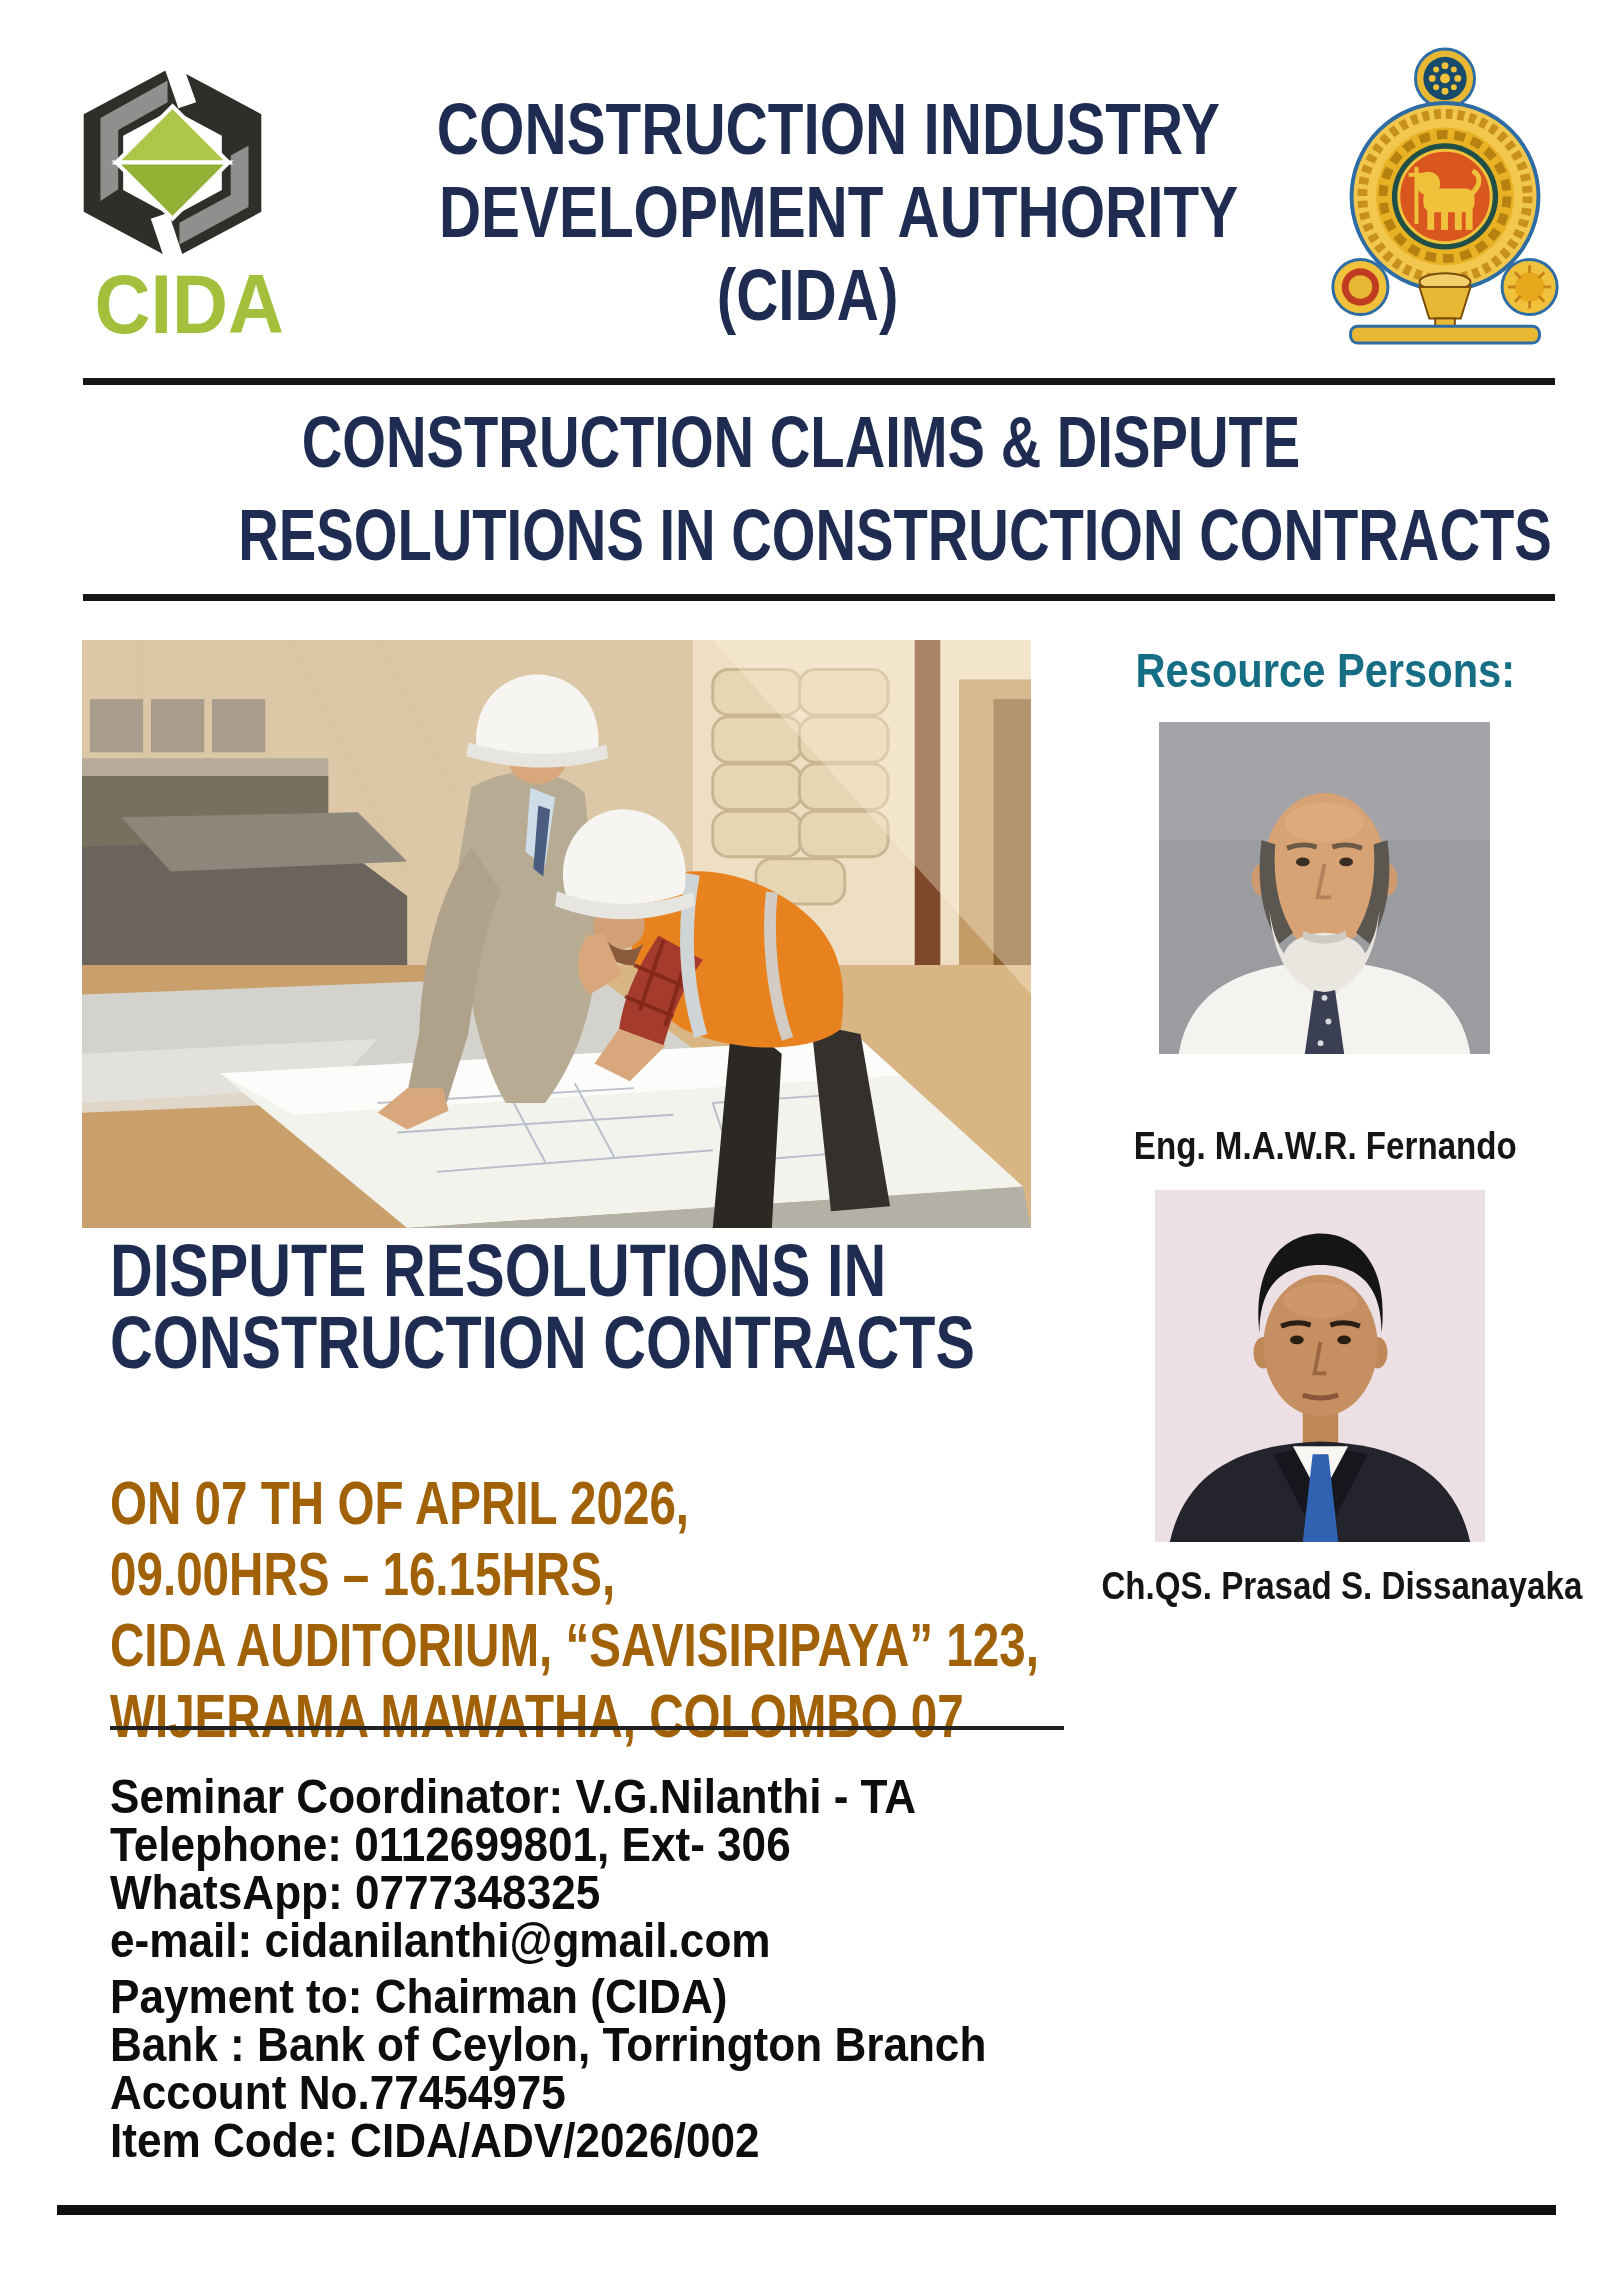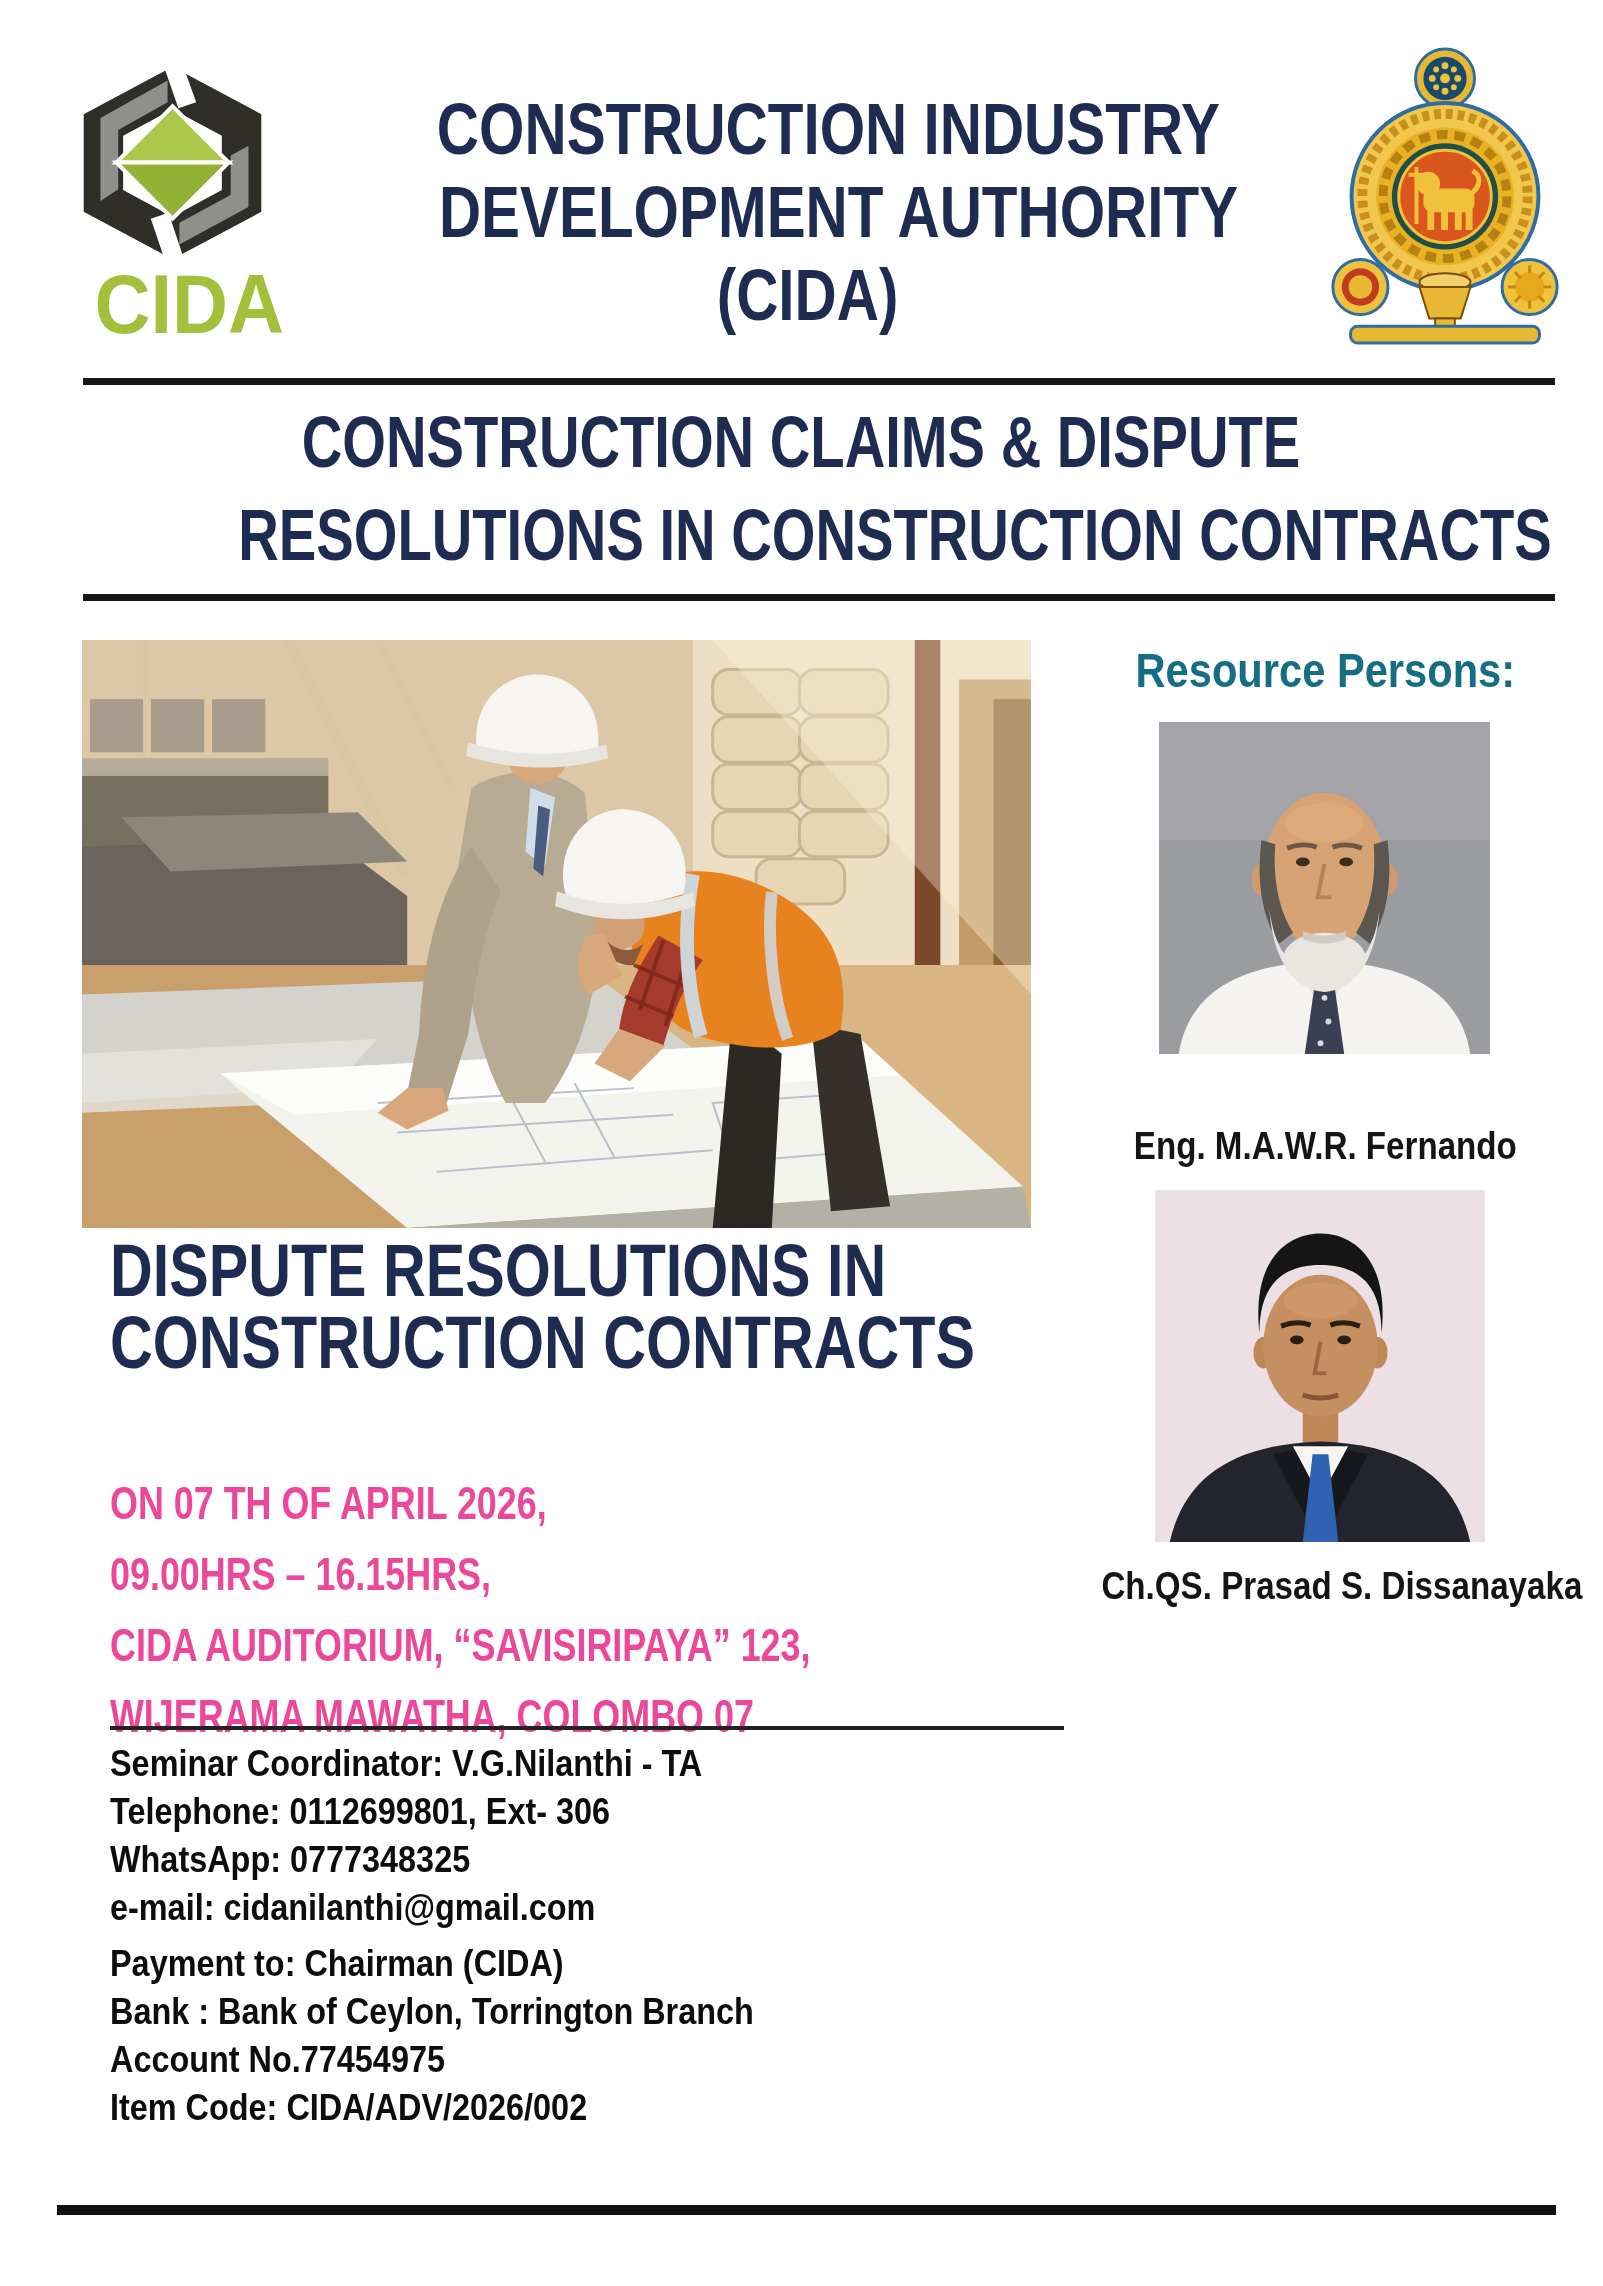--- a/index.html
+++ b/index.html
@@ -22,22 +22,22 @@
     font-size:73px; line-height:83px; color:#1e2c52; }
   .main-title { left:53px; top:396px; width:1497px; text-align:center;
     font-size:72px; line-height:93px; color:#1e2c52; }
   .rule { background:#161616; }
   .rp-heading { left:1089px; top:642px; width:473px; text-align:center;
     font-size:49px; color:#156e84; }
   .caption { text-align:center; font-size:39px; color:#151515; }
   .event-heading { left:110px; top:1235px; width:985px;
     font-size:74px; line-height:72px; color:#1e2c52; }
   .event-details { left:110px; top:1468px; width:995px;
-    font-size:46px; line-height:71px; color:#ec4899; }
-  .contact { left:110px; width:995px; font-size:36px; line-height:48px; color:#0d0d0d; }
+    font-size:61px; line-height:71px; color:#a16207; }
+  .contact { left:110px; width:995px; font-size:49px; line-height:48px; color:#0d0d0d;margin-top:32px; }
   .fee-box { left:1135px; top:1697px; width:357px; height:349px; box-sizing:border-box;
     border:6.9px solid #101010; background:#cfe4ef; padding:11.8px 19.7px 9.9px 19.7px; }
   .fee-heading { font-size:51px; color:#101010; }
   .fee-heading .cnd { border-bottom:4.9px solid #101010; padding-bottom:7.9px; }
   .fee-amount { font-size:61px; color:#101010; margin-top:13.8px; }
   .fee-note { font-size:39px; line-height:44px; color:#101010; margin-top:2px; }
   svg { display:block; }
 </style>
 </head>
 <body>

